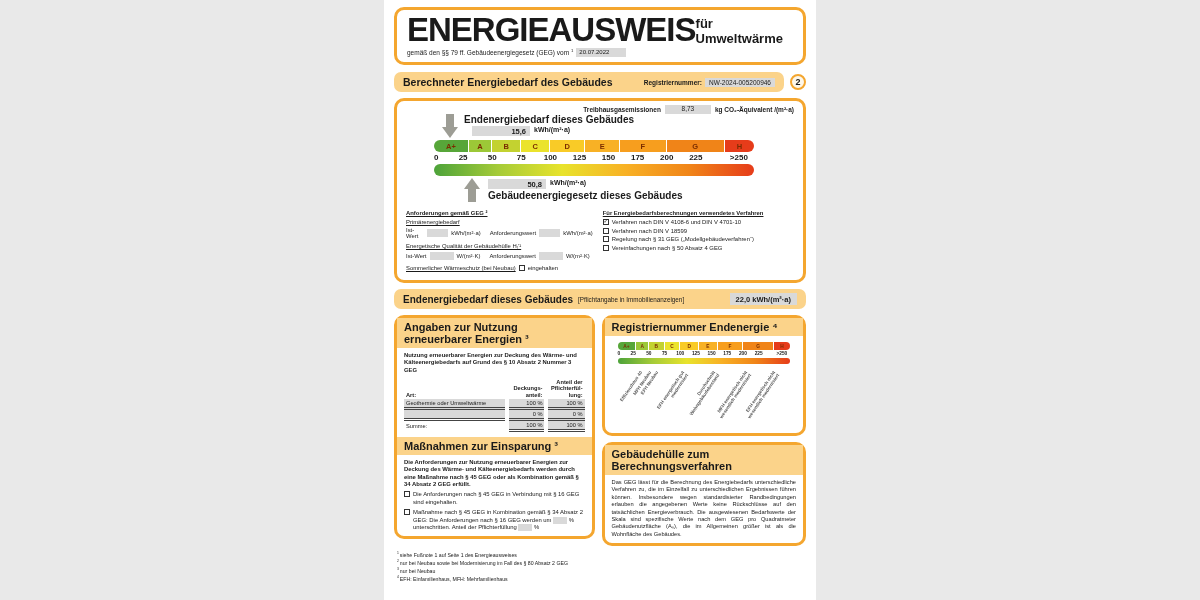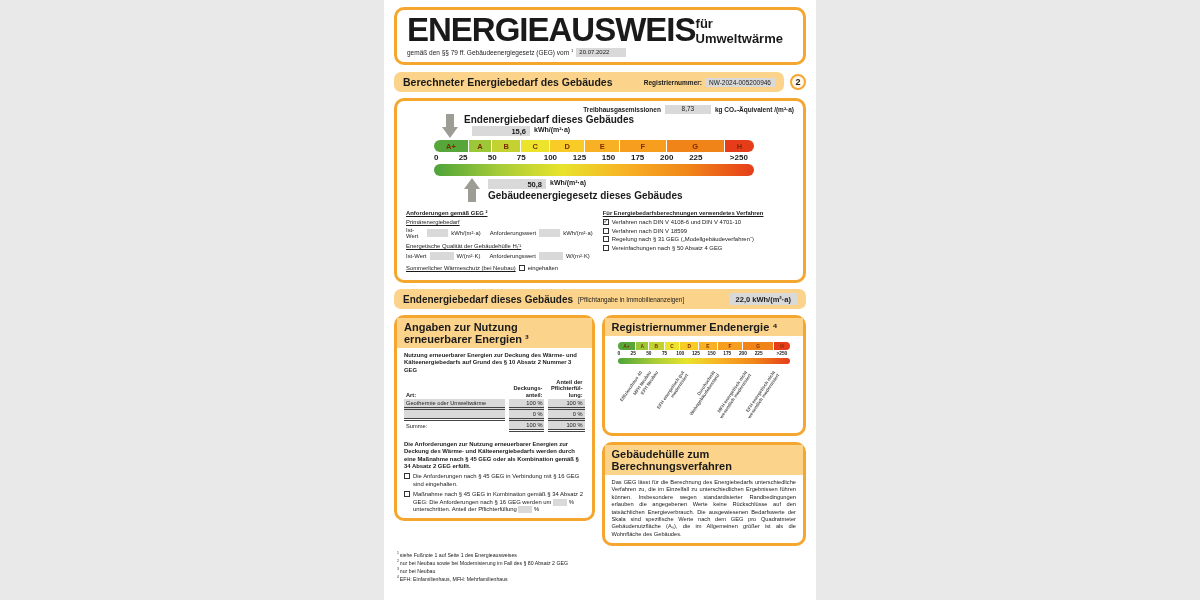--- a/index.html
+++ b/index.html
@@ -271,20 +271,21 @@
               <tr>
                 <td class="col-art">Summe:</td>
                 <td class="gap-col"></td>
                 <td class="col-pct cell-pct">100 %</td>
                 <td class="gap-col"></td>
                 <td class="col-pct cell-pct">100 %</td>
               </tr>
             </tbody>
         </table>
       </div>
+      <div class="band sub-head">Maßnahmen zur Einsparung ³</div>
       <div class="sub-content">
         <div class="intro">Die Anforderungen zur Nutzung erneuerbarer Energien zur Deckung des Wärme- und Kälteenergiebedarfs werden durch eine Maßnahme nach § 45 GEG oder als Kombination gemäß § 34 Absatz 2 GEG erfüllt.</div>
         <div class="mz-item">
           <span class="cbx" id="mz-cbx1"></span>
           <span>Die Anforderungen nach § 45 GEG in Verbindung mit § 16 GEG sind eingehalten.</span>
         </div>
         <div class="mz-item">
           <span class="cbx" id="mz-cbx2"></span>
           <span>
             <span>Maßnahme nach § 45 GEG in Kombination gemäß § 34 Absatz 2 GEG: Die Anforderungen nach § 16 GEG werden um</span>

